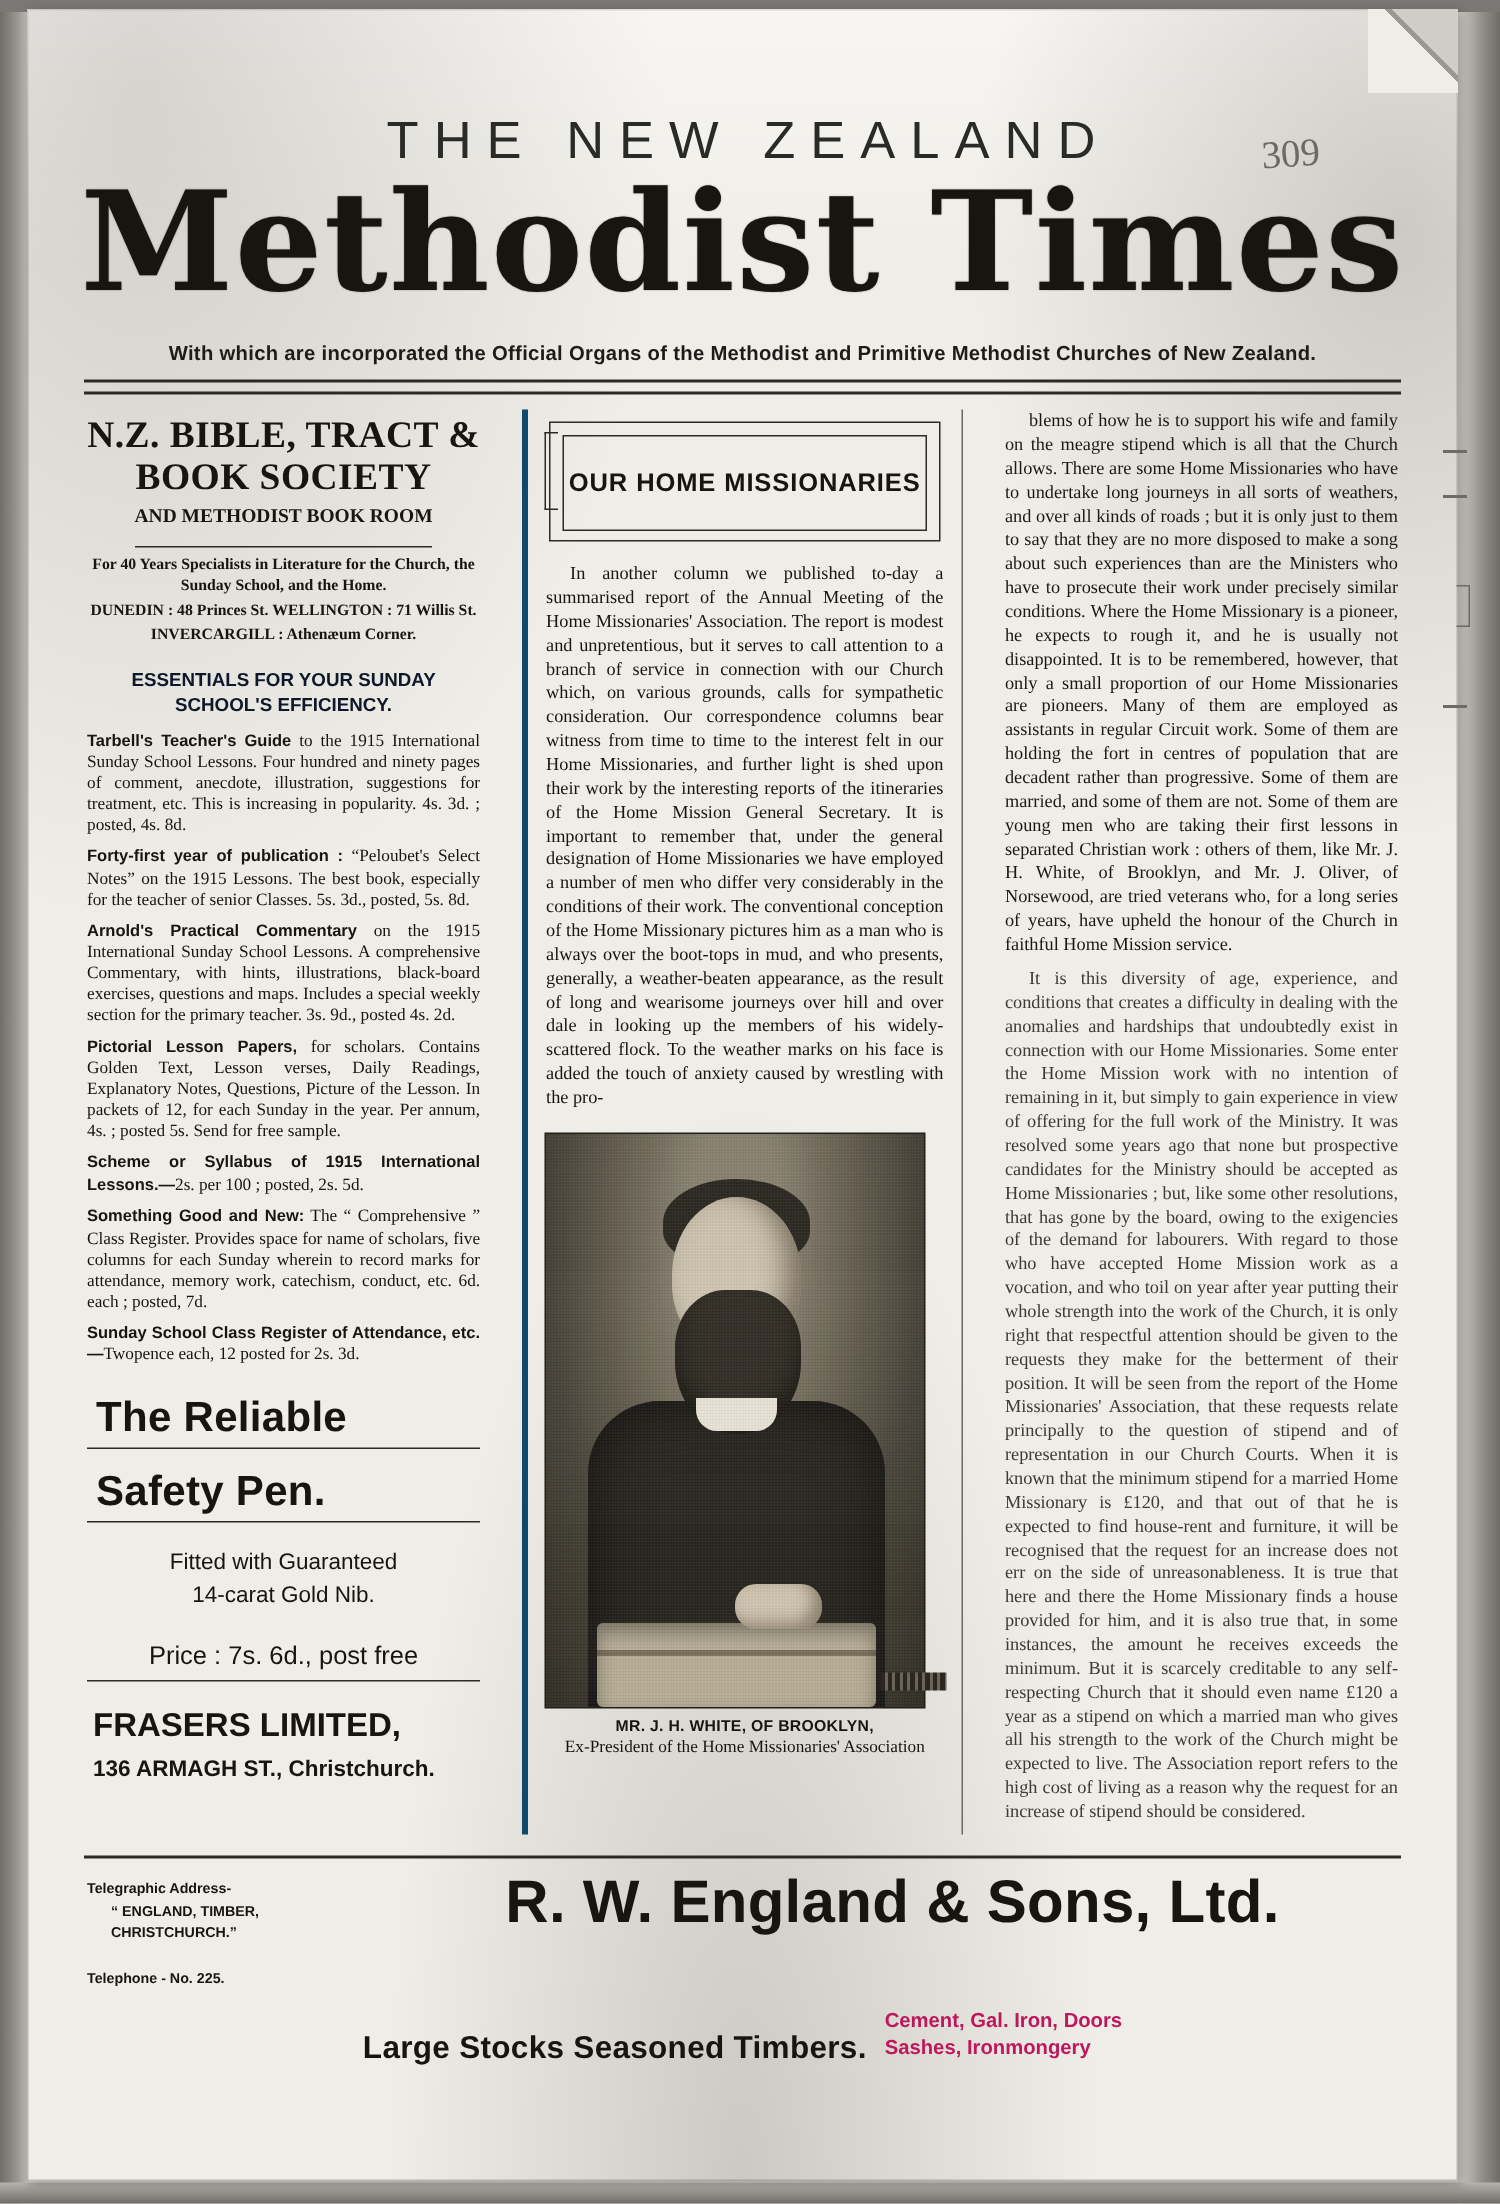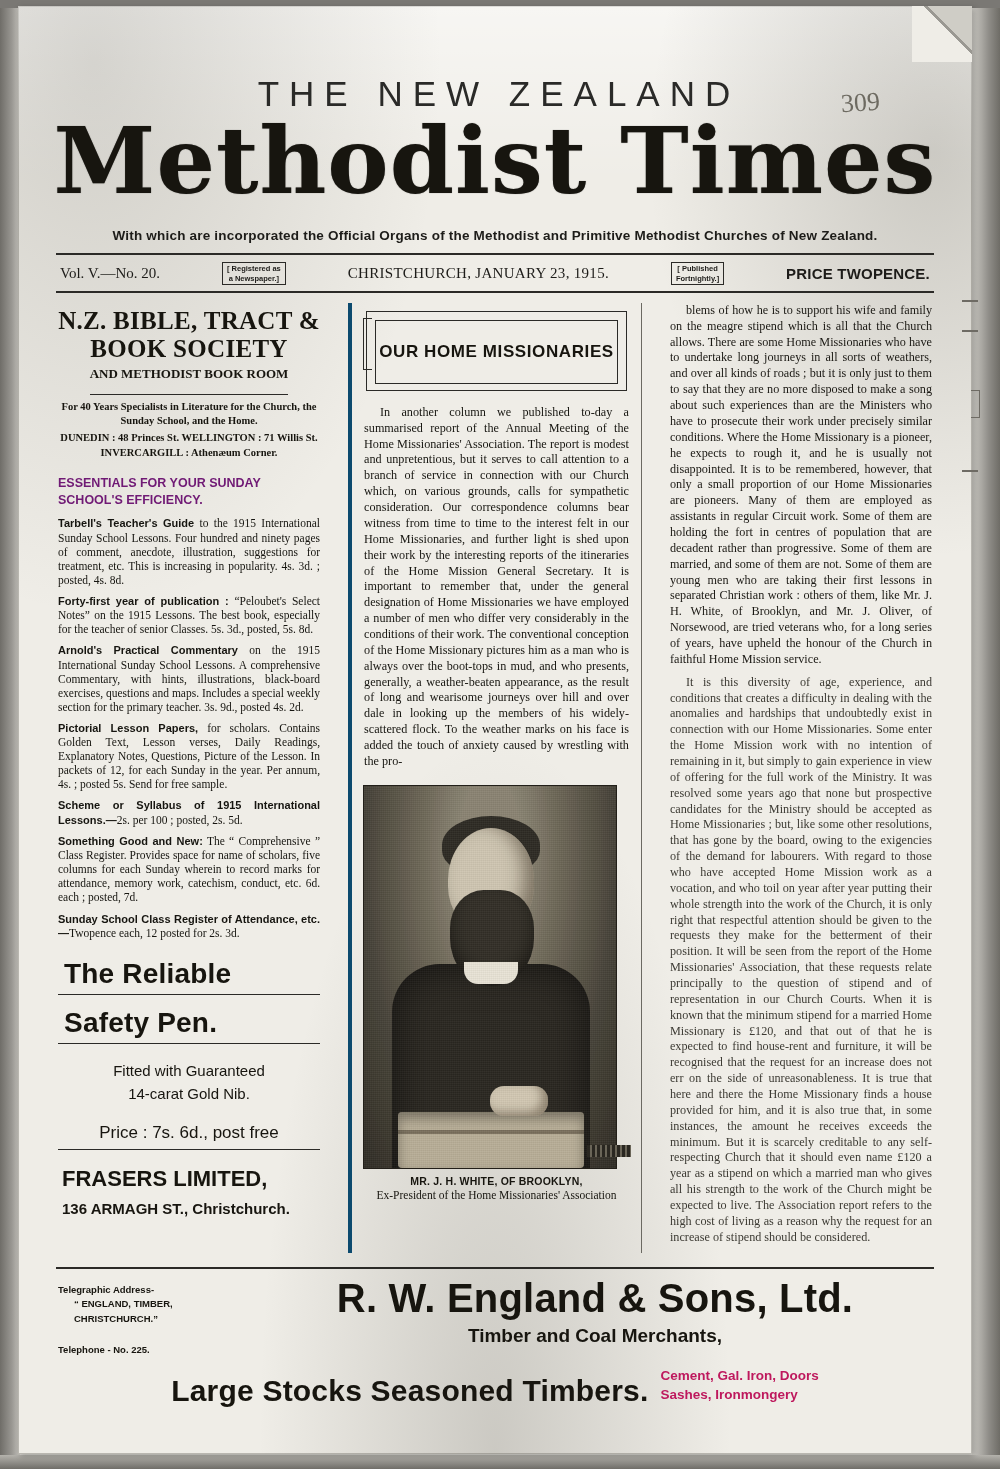--- a/index.html
+++ b/index.html
@@ -84,21 +84,21 @@
   }
   .ad1 .centerwrap{text-align:center;}
   .ad1 .small-caps{
     font-size:10.5px;font-weight:700;text-align:center;margin-top:5px;line-height:1.3;color:#17150f;
   }
   .ad1 .branches{
     font-size:10.5px;font-weight:700;text-align:center;margin-top:3px;line-height:1.45;color:#17150f;
   }
   .ad1 h2{
     font-family:"Liberation Sans",sans-serif;font-size:12.5px;font-weight:700;
-    text-align:left;margin:14px 0 8px 0;line-height:1.35;color:#701a75;
+    text-align:center;margin:14px 0 8px 0;line-height:1.35;color:#0f172a;
   }
   .items{font-size:11.5px;line-height:1.22;color:#161510;}
   .item{margin-bottom:7px;text-align:justify;}
   .item b{font-family:"Liberation Sans",sans-serif;font-weight:700;font-size:11px;}
 
   .pen{margin-top:18px;text-align:center;}
   .pen .l1,.pen .l2{
     font-family:"Liberation Sans",sans-serif;font-weight:700;font-size:28px;color:#17150f;
     text-align:left;padding-left:6px;letter-spacing:.2px;
   }
@@ -193,21 +193,21 @@
   .bigad{flex:1;text-align:center;}
   .bigad .firm{
     font-family:"Liberation Sans",sans-serif;font-weight:700;font-size:40px;color:#17150f;letter-spacing:.2px;
     line-height:1.05;
   }
   .bigad .trade{
     font-family:"Liberation Sans",sans-serif;font-weight:700;font-size:19px;color:#17150f;margin-top:6px;
   }
   .stockrow{margin:10px 40px 0 40px;display:flex;align-items:flex-end;justify-content:center;gap:12px;}
   .stockrow .big{
-    font-family:"Liberation Sans",sans-serif;font-weight:700;font-size:30px;color:#17150f;letter-spacing:.2px;
+    font-family:"Liberation Sans",sans-serif;font-weight:700;font-size:21px;color:#17150f;letter-spacing:.2px;
   }
   .stockrow .side{
     font-family:"Liberation Sans",sans-serif;font-weight:700;font-size:13.5px;color:#be185d;line-height:1.35;
     padding-bottom:4px;
   }
 
   
   .pagenum{
     position:absolute;right:92px;top:82px;font-family:"Liberation Serif",serif;
     font-size:26px;color:#6d6a61;transform:rotate(-4deg);
@@ -236,27 +236,20 @@
 
   <div class="content">
 
     <div class="masthead">
       <div class="mast-top">THE NEW ZEALAND</div>
       <div class="mast-main">Methodist Times</div>
       <div class="mast-sub">With which are incorporated the Official Organs of the Methodist and Primitive Methodist Churches of New Zealand.</div>
     </div>
     <div class="rule"></div>
 
-    <div class="issue-bar">
-      <div>Vol. V.—No. 20.</div>
-      <div class="boxlab">[ Registered as<br>a Newspaper.]</div>
-      <div class="center-date">CHRISTCHURCH, JANUARY 23, 1915.</div>
-      <div class="boxlab">[ Published<br>Fortnightly.]</div>
-      <div class="price">PRICE TWOPENCE.</div>
-    </div>
     <div class="rule-strong"></div>
 
     <div class="cols">
 
       <div class="col c1">
         <div class="ad1">
           <h1>
             <span>N.Z. BIBLE, TRACT &amp;</span><br>
             <span>BOOK SOCIETY</span>
           </h1>
@@ -331,21 +324,20 @@
       <div class="telegraph">
         <div>Telegraphic Address-</div>
         <div style="padding-left:16px">
           <span>“ ENGLAND, TIMBER,</span><br>
           <span>CHRISTCHURCH.”</span>
         </div>
         <div class="t2">Telephone  -     No. 225.</div>
       </div>
       <div class="bigad">
         <div class="firm">R. W. England &amp; Sons, Ltd.</div>
-        <div class="trade">Timber and Coal Merchants,</div>
       </div>
     </div>
     <div class="stockrow">
       <div class="big">Large Stocks Seasoned Timbers.</div>
       <div class="side">
         <span>Cement, Gal. Iron, Doors</span><br>
         <span>Sashes, Ironmongery</span>
       </div>
     </div>
 

